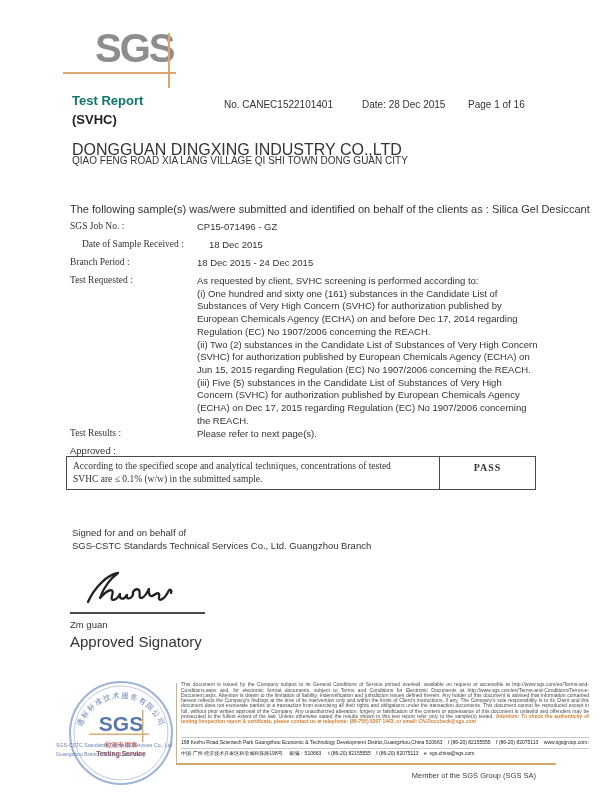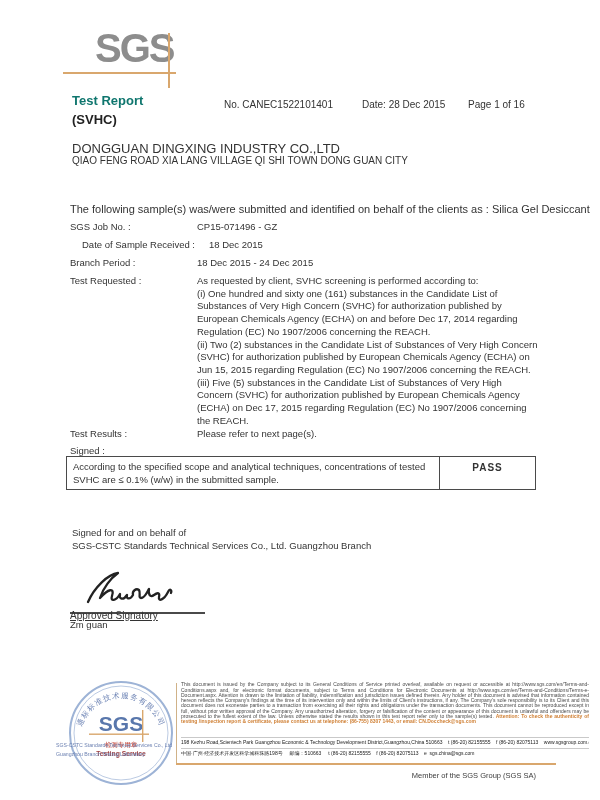--- a/index.html
+++ b/index.html
@@ -17,45 +17,45 @@
 
   
   .title { left:72px; top:93px; font-size:13px; font-weight:bold; color:#0f766e; }
   .subtitle { left:72px; top:112px; font-size:13px; font-weight:bold; color:#222; }
   .meta { top:99px; font-size:10px; color:#333; }
   .meta-no { left:212px;padding-left:12px; }
   .meta-date { left:362px; }
   .meta-page { left:468px; }
 
   
-  .client-name { left:72px; top:141px; font-size:13px; color:#333; }
+  .client-name { left:72px; top:141px; font-size:16px; color:#333; }
   .client-address { left:72px; top:155px; font-size:10px; color:#333; }
 
   .intro { left:70px; top:203px; font-size:11px; color:#333; }
 
   
-  .lbl { left:70px; font-size:9.5px; color:#333; }
+  .lbl { left:70px; font-size:9.5px; color:#333;font-family:Liberation Serif, serif; }
   .val { left:197px; font-size:9.5px; color:#333; }
   .row1 { top:221px; } .row2 { top:239px;padding-left:12px; } .row3 { top:257px; }
   .row4 { top:275px; }
   .para { left:197px; top:275px; width:352px; font-size:9.5px; line-height:12.7px; white-space:pre-line; color:#333; }
   .row5 { top:428px; }
 
   .summary-label { left:70px; top:445px; font-size:9.5px; color:#333; }
-  .summary-box { left:66px; top:456px; width:470px; height:34px; border:1px solid #4a4a4a; display:flex; }
+  .summary-box { left:66px; top:456px; width:470px; height:34px; border:1px solid #4a4a4a; display:flex;font-family:Liberation Serif, serif; }
   .summary-text { flex:1; padding:3px 8px 0 6px; font-size:9.5px; line-height:13px; white-space:pre-line; color:#333; }
   .summary-verdict { width:96px; border-left:1px solid #4a4a4a; display:flex; align-items:flex-start; justify-content:center; padding-top:5px; font-size:10px; font-weight:600; letter-spacing:1px; color:#333; }
 
   
   .signoff1 { left:72px; top:527px; font-size:9.5px; color:#333;text-align:right; }
   .signoff2 { left:72px; top:540px; font-size:9.5px; color:#333; }
   .sig-svg { left:78px; top:566px; }
   .sig-rule { left:70px; top:612px; width:135px; height:2px; background:#4a4a4a; }
   .sig-name { left:70px; top:619px; font-size:9.5px; color:#333; }
-  .sig-role { left:70px; top:610px; font-size:10px; color:#333;text-decoration:underline; }
+  .sig-role { left:70px; top:633px; font-size:15px; color:#333; }
 
   
   .stamp-svg { left:67px; top:679px; }
   .stamp-co-1 { left:56px; top:742px; width:300px; }
   .stamp-co-2 { left:56px; top:751px; width:300px; }
   .blue-micro { font-size:10px; color:#6a7fb0; transform:scale(0.52); transform-origin:0 0; white-space:pre; }
 
   .footer-divider { left:176px; top:683px; width:1px; height:81px; background:#d0b288; }
 
   .legal-wrap { left:181px; top:682px; width:408px; height:52px; overflow:hidden; }
@@ -106,21 +106,21 @@
 (SVHC) for authorization published by European Chemicals Agency (ECHA) on
 Jun 15, 2015 regarding Regulation (EC) No 1907/2006 concerning the REACH.
 (iii) Five (5) substances in the Candidate List of Substances of Very High
 Concern (SVHC) for authorization published by European Chemicals Agency
 (ECHA) on Dec 17, 2015 regarding Regulation (EC) No 1907/2006 concerning
 the REACH.</div>
 
   <div class="abs lbl row5">Test Results :</div>
   <div class="abs val row5">Please refer to next page(s).</div>
 
-  <div class="abs summary-label">Signed :</div>
+  <div class="abs summary-label">Approved :</div>
   <div class="abs summary-box">
     <div class="summary-text">According to the specified scope and analytical techniques, concentrations of tested
 SVHC are ≤ 0.1% (w/w) in the submitted sample.</div>
     <div class="summary-verdict">PASS</div>
   </div>
 
   <div class="abs signoff1">Signed for and on behalf of</div>
   <div class="abs signoff2">SGS-CSTC Standards Technical Services Co., Ltd. Guangzhou Branch</div>
 
   <svg class="abs sig-svg" width="130" height="46" viewBox="0 0 130 46">

